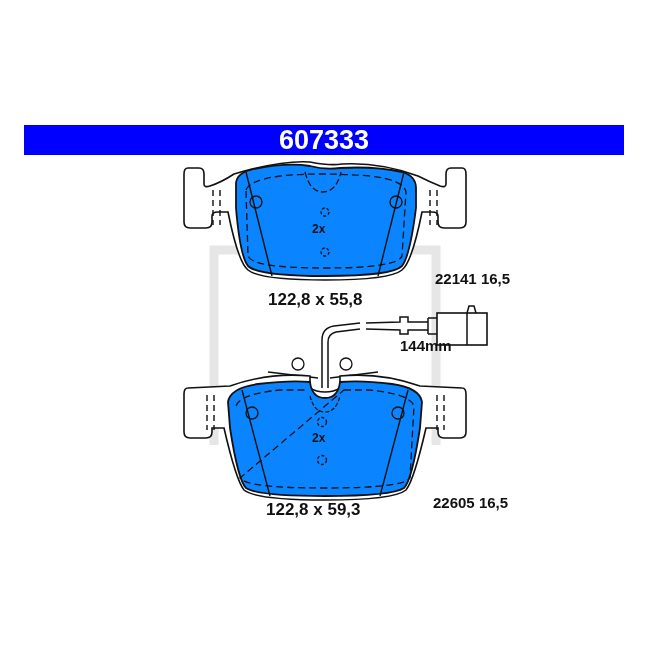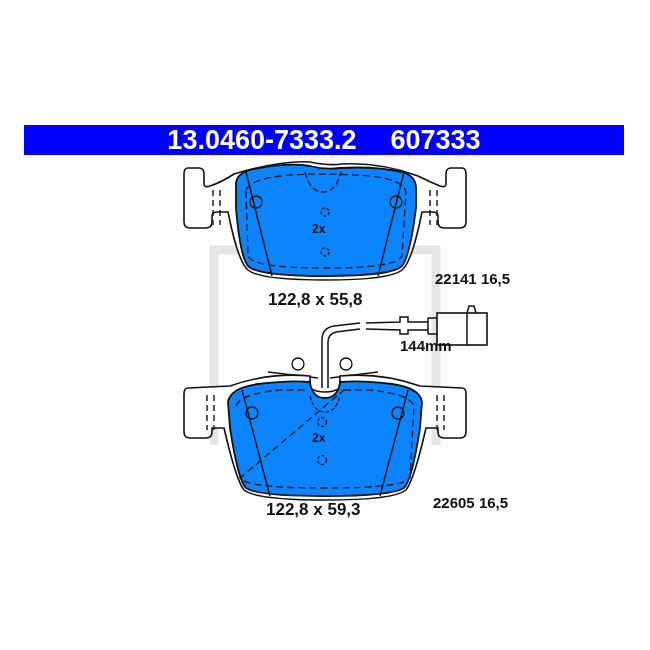--- a/index.html
+++ b/index.html
@@ -13,21 +13,20 @@
     .label { position: absolute; font-weight: bold; color: #111111; font-family: "Liberation Sans", sans-serif; }
     .dim { font-size: 17px; }
     .code { font-size: 15px; }
     .mult { font-size: 12px; }
     svg.drawing { position: absolute; left: 0; top: 0; }
   </style>
 </head>
 <body>
 
 <div class="header-bar">
-  <span class="part-number">13.0460-7333.2</span>
   <span class="article-number">607333</span>
 </div>
 
 <svg class="drawing" width="650" height="650" viewBox="0 0 650 650">
 
   <g fill="none" stroke="#e6e6e6" stroke-width="9">
     <path d="M214 445 L214 250 L436 250 L436 445"></path>
   </g>
 
   <g>

